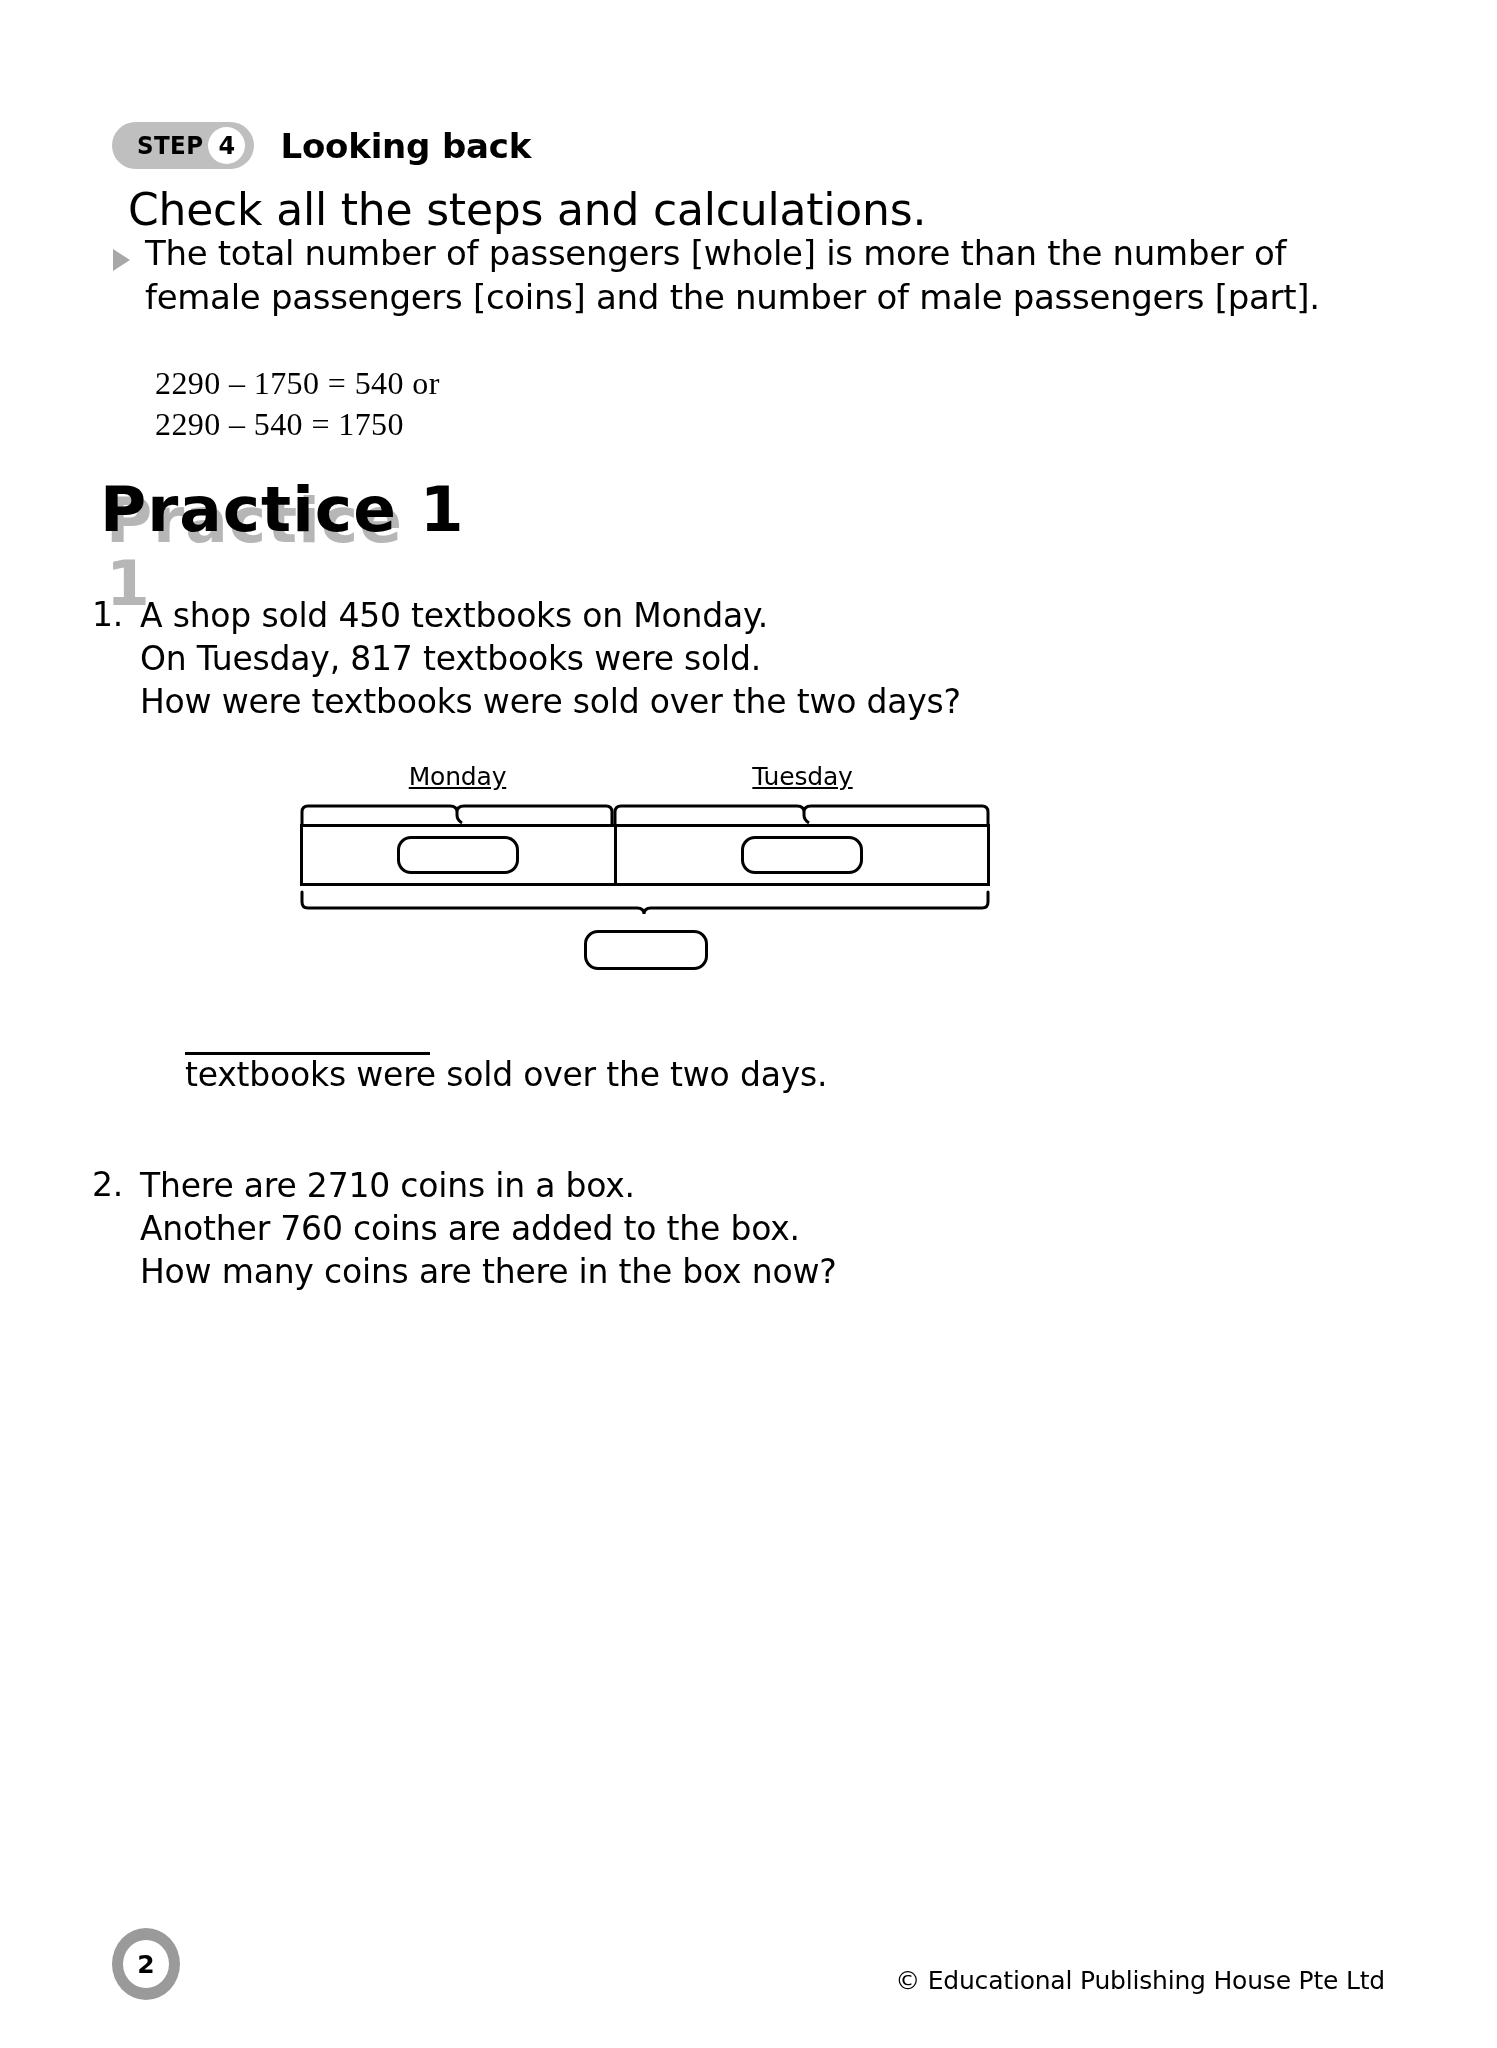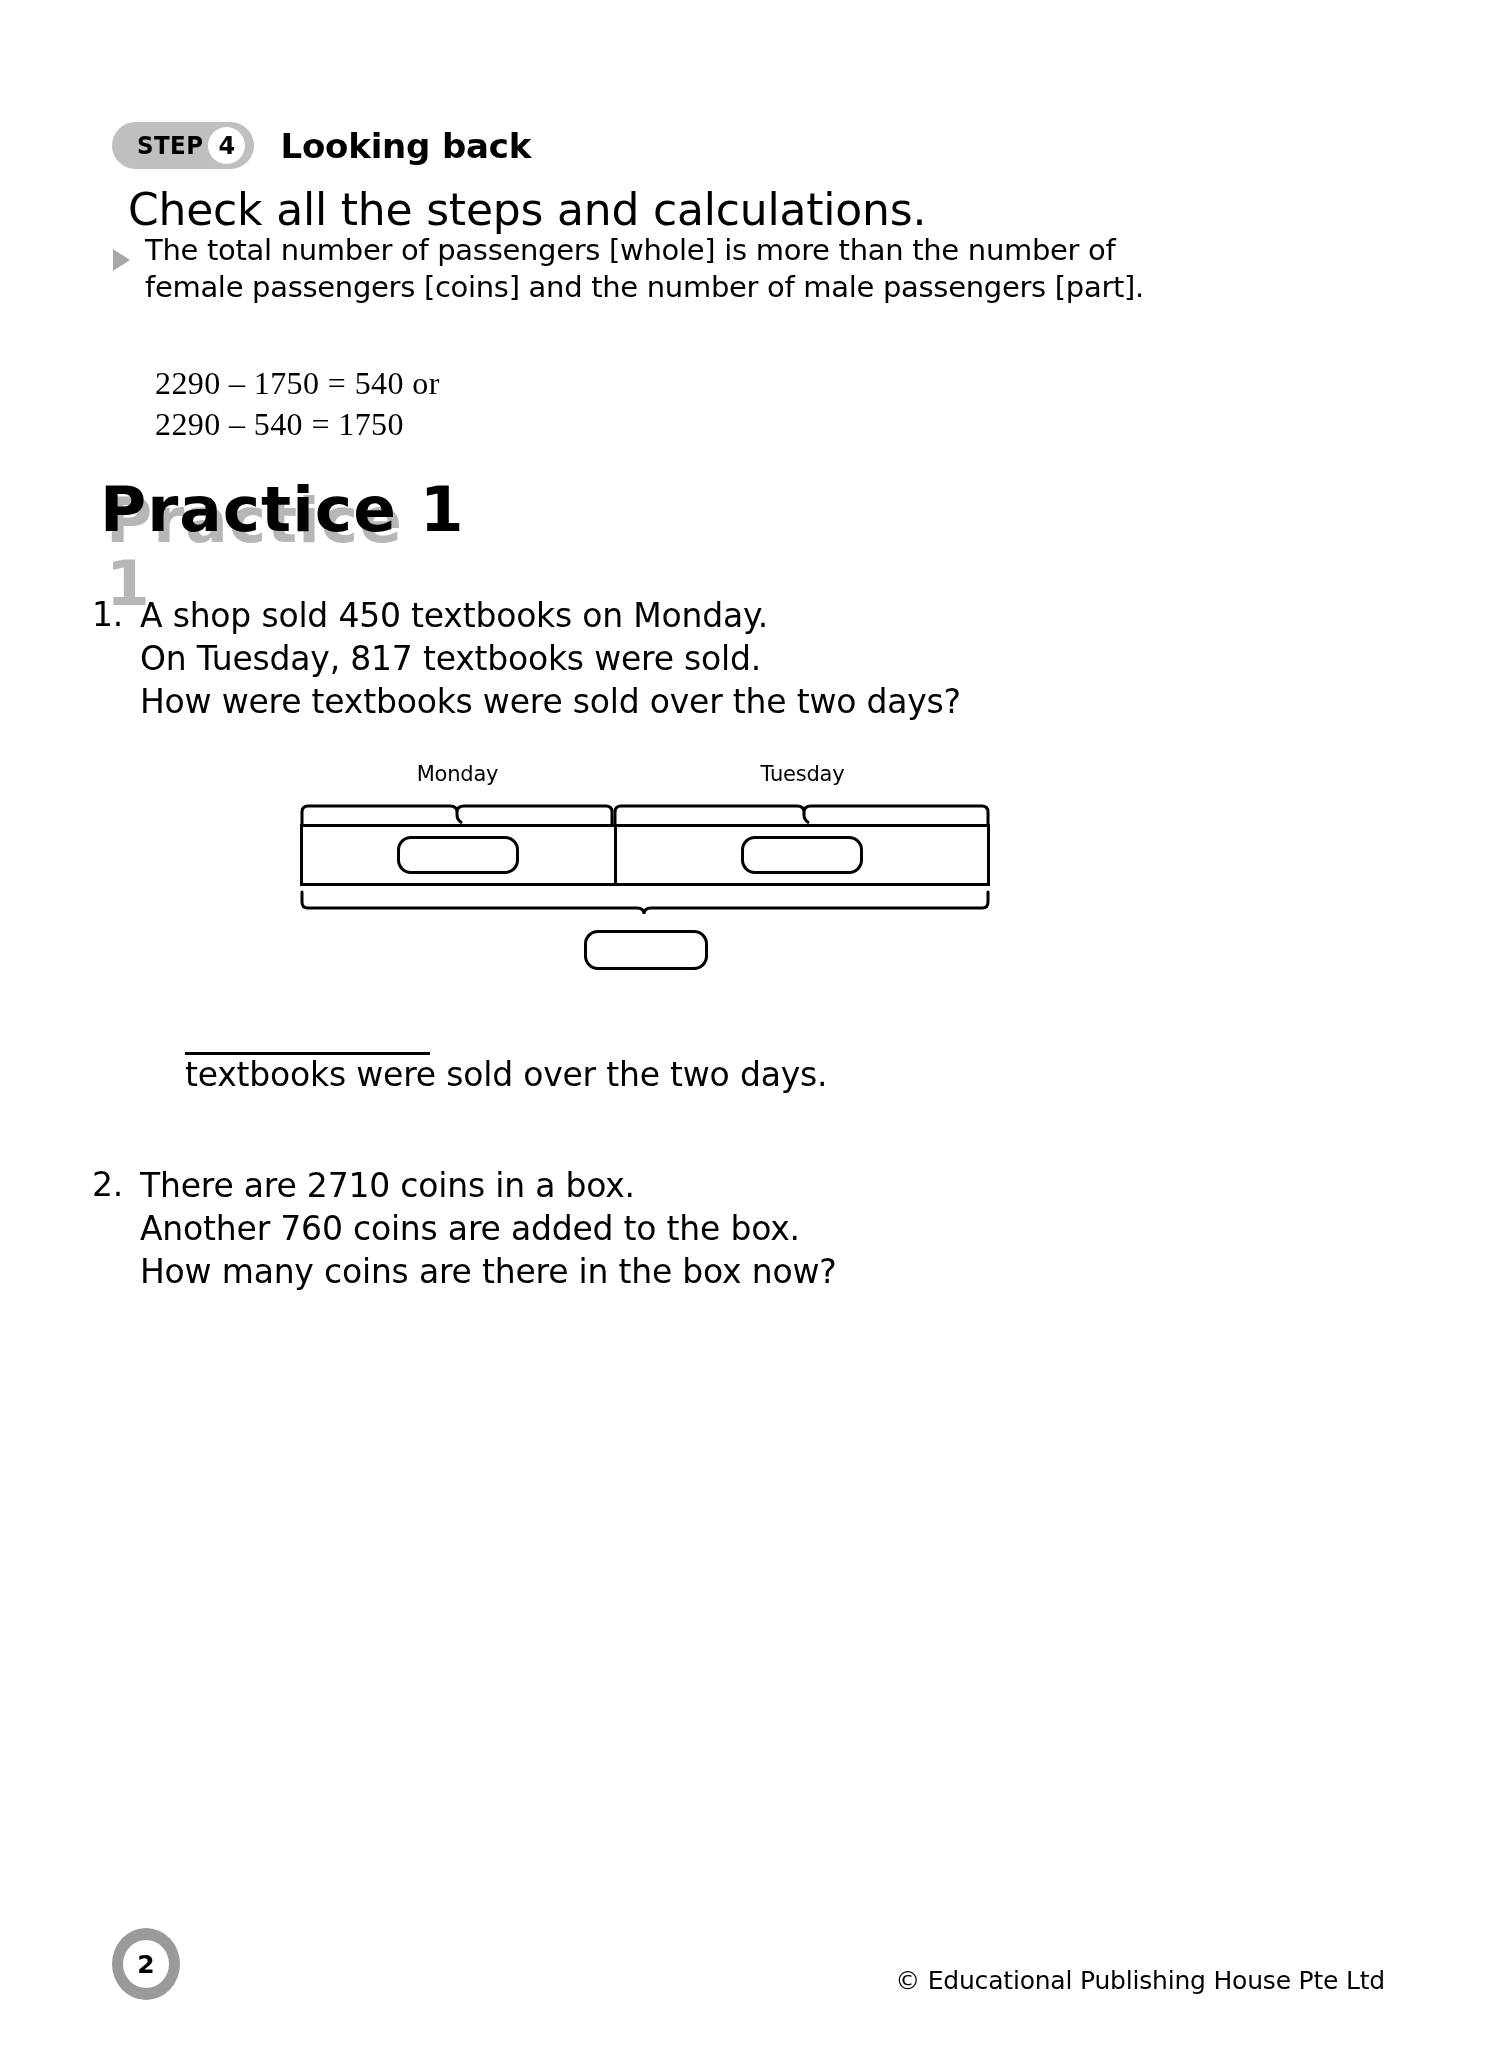--- a/index.html
+++ b/index.html
@@ -81,21 +81,21 @@
   .tri-bullet {
     width: 0; height: 0;
     border-left: 17px solid #a8a8a8;
     border-top: 11px solid transparent;
     border-bottom: 11px solid transparent;
     margin-top: 17px;
     margin-right: 15px;
     flex: none;
   }
   .bullet-text {
-    font-size: 29px;
+    font-size: 34px;
     line-height: 1.28;
     letter-spacing: -0.3px;
   }
 
   .eq-block {
     position: absolute;
     left: 155px;
     top: 363px;
     font-size: 32px;
     line-height: 1.28;
@@ -159,23 +159,24 @@
     width: 690px;
     height: 210px;
   }
   .bm-labels {
     position: absolute;
     top: 0; left: 0; right: 0;
     height: 38px;
     display: flex;
   }
   .bm-label {
-    font-size: 21px;
+    font-size: 25px;
     text-align: center;
     letter-spacing: -0.2px;
+    text-decoration: underline;
   }
   .bm-label.mon { width: 315px; }
   .bm-label.tue { width: 375px; }
 
   .bm-bar {
     position: absolute;
     top: 62px;
     left: 0;
     width: 690px;
     height: 62px;

